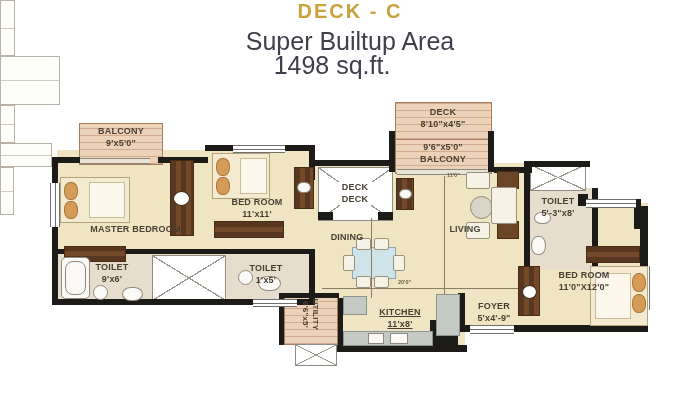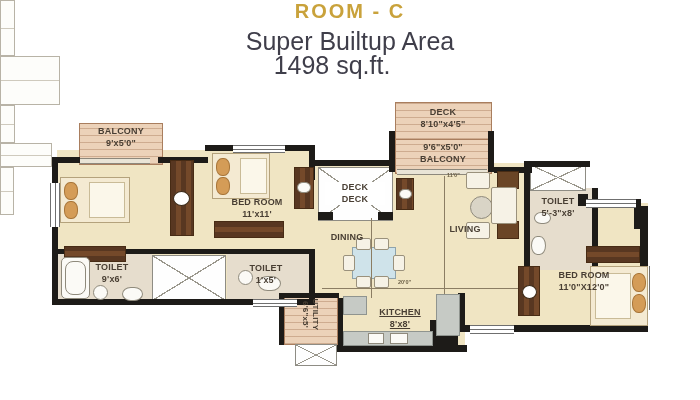--- a/index.html
+++ b/index.html
@@ -54,21 +54,21 @@
   .rlabel span{display:block;}
   .lab-bg span{background:#fff;}
   .rot{transform:rotate(90deg);transform-origin:center center;font-size:8px;}
   .dim{position:absolute;background:#8b7d63;}
   .dimtext{position:absolute;color:#6d6148;font-size:10px;transform:scale(.55);
            transform-origin:left top;font-weight:bold;white-space:nowrap;}
 </style>
 </head>
 <body>
 
-<div class="abs t-type">ROOM - C</div>
+<div class="abs t-type">DECK - C</div>
 <div class="abs t-sub">Super Builtup Area</div>
 <div class="abs t-val">1498 sq.ft.</div>
 
 <div class="abs" style="left:0;top:0;width:700px;height:400px;">
 
   <div class="ledge" style="left:44px;top:102px;width:13px;height:54px;"></div>
   <div class="ledge" style="left:172px;top:112px;width:58px;height:47px;"></div>
   <div class="ledge" style="left:381px;top:96px;width:13px;height:36px;"></div>
   <div class="ledge" style="left:530px;top:141px;width:50px;height:22px;"></div>
   <div class="ledge" style="left:650px;top:196px;width:12px;height:46px;"></div>
@@ -196,20 +196,21 @@
   <div class="dim" style="left:444px;top:176px;width:1px;height:118px;"></div>
   <div class="dim" style="left:322px;top:288px;width:196px;height:1px;"></div>
   <div class="dimtext" style="left:398px;top:279px;">20'0"</div>
   <div class="dimtext" style="left:447px;top:172px;">11'0"</div>
 
   <div class="rlabel" style="left:84px;top:126px;width:74px;">
     <span>BALCONY</span>
     <span>9'x5'0"</span>
   </div>
   <div class="rlabel" style="left:63px;top:224px;width:145px;">
+    <span>MASTER BEDROOM</span>
   </div>
   <div class="rlabel" style="left:217px;top:197px;width:80px;">
     <span>BED ROOM</span>
     <span>11'x11'</span>
   </div>
   <div class="rlabel" style="left:82px;top:262px;width:60px;">
     <span>TOILET</span>
     <span>9'x6'</span>
   </div>
   <div class="rlabel" style="left:235px;top:263px;width:62px;">
@@ -235,22 +236,26 @@
     <span>LIVING</span>
   </div>
   <div class="rlabel" style="left:528px;top:196px;width:60px;">
     <span>TOILET</span>
     <span>5'-3"x8'</span>
   </div>
   <div class="rlabel" style="left:550px;top:270px;width:68px;">
     <span>BED ROOM</span>
     <span>11'0"X12'0"</span>
   </div>
+  <div class="rlabel" style="left:468px;top:301px;width:52px;">
+    <span>FOYER</span>
+    <span>5'x4'-9"</span>
+  </div>
   <div class="rlabel" style="left:368px;top:307px;width:64px;text-decoration:underline;">
     <span>KITCHEN</span>
-    <span>8'x8'</span>
+    <span>11'x8'</span>
   </div>
   <div class="rlabel rot" style="left:287px;top:304px;width:46px;">
     <span>UTILITY</span>
     <span>6'6"x5'</span>
   </div>
 
 </div>
 
 </body></html>

